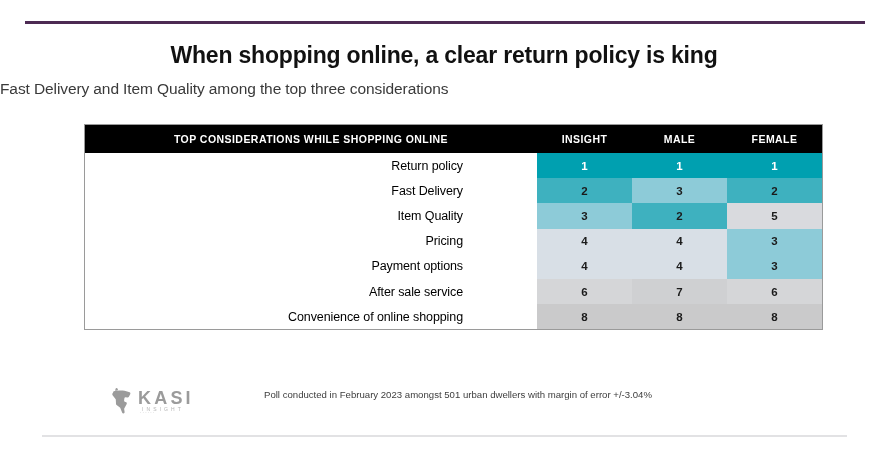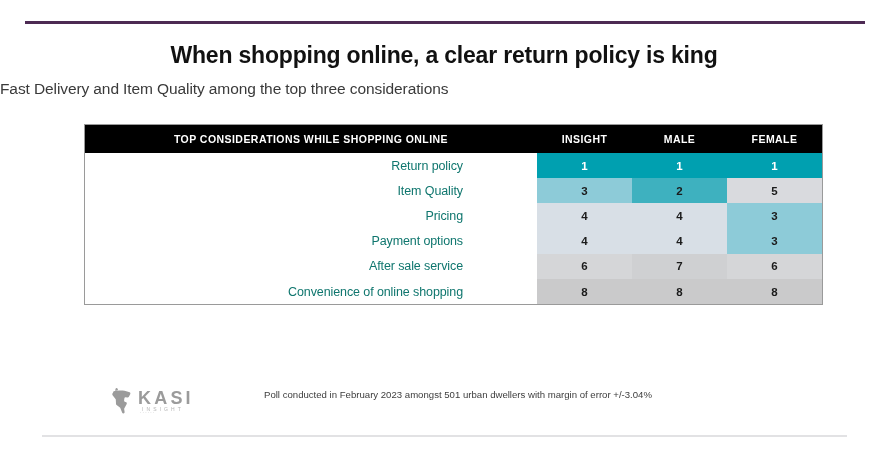--- a/index.html
+++ b/index.html
@@ -99,21 +99,21 @@
 
   tbody td {
     height: 25.2px;
     padding: 0;
     font-size: 12.5px;
     vertical-align: middle;
   }
   tbody td.label-cell {
     text-align: right;
     padding-right: 74px;
-    color: #0f766e;
+    color: #000000;
     font-size: 12.5px;
     background: #ffffff;
     letter-spacing: -0.1px;
   }
   tbody td.val {
     text-align: center;
     font-weight: bold;
     font-size: 11.5px;
     color: #1b1b1b;
   }
@@ -209,20 +209,26 @@
         </tr>
       </thead>
       <tbody id="rank-body">
           <tr>
             <td class="label-cell">Return policy</td>
             <td class="val on-dark" style="background: rgb(0, 160, 176);">1</td>
             <td class="val on-dark" style="background: rgb(0, 160, 176);">1</td>
             <td class="val on-dark" style="background: rgb(0, 160, 176);">1</td>
           </tr>
           <tr>
+            <td class="label-cell">Fast Delivery</td>
+            <td class="val" style="background: rgb(62, 177, 191);">2</td>
+            <td class="val" style="background: rgb(141, 203, 216);">3</td>
+            <td class="val" style="background: rgb(62, 177, 191);">2</td>
+          </tr>
+          <tr>
             <td class="label-cell">Item Quality</td>
             <td class="val" style="background: rgb(141, 203, 216);">3</td>
             <td class="val" style="background: rgb(62, 177, 191);">2</td>
             <td class="val" style="background: rgb(217, 218, 222);">5</td>
           </tr>
           <tr>
             <td class="label-cell">Pricing</td>
             <td class="val" style="background: rgb(216, 223, 230);">4</td>
             <td class="val" style="background: rgb(216, 223, 230);">4</td>
             <td class="val" style="background: rgb(141, 203, 216);">3</td>

